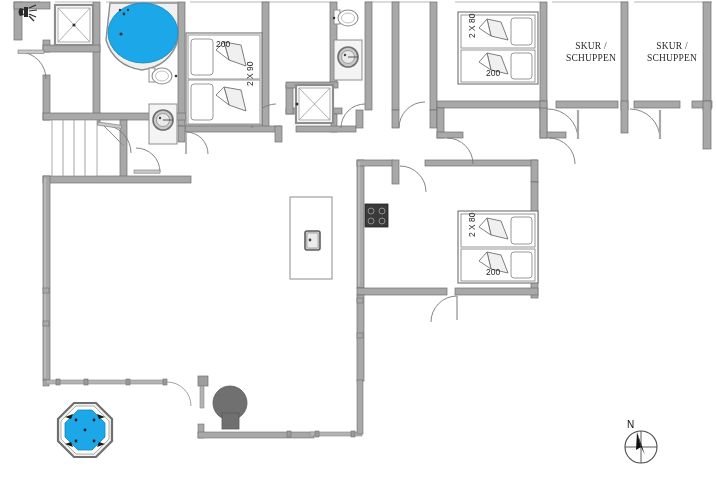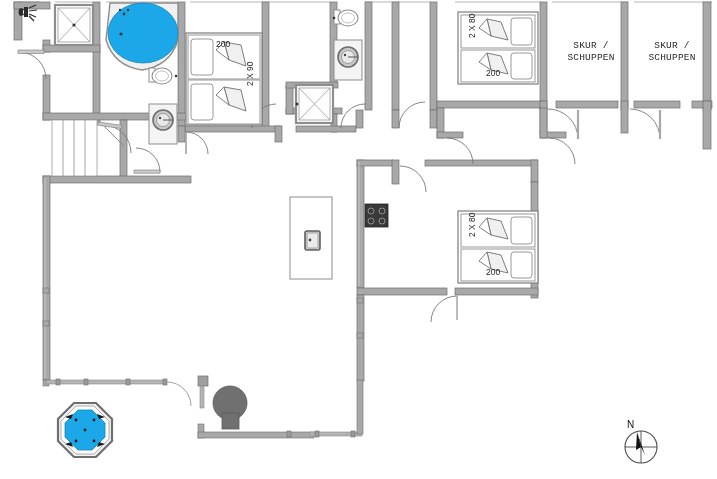--- a/index.html
+++ b/index.html
@@ -19,21 +19,21 @@
   }
   #plan-svg {
     position: absolute;
     left: 0;
     top: 0;
     width: 717px;
     height: 479px;
   }
   .room-label {
     position: absolute;
-    font-family: Liberation Mono, monospace;
+    font-family: Liberation Serif, serif;
     font-size: 9.5px;
     color: #2b2b2b;
     text-align: center;
     line-height: 12px;
     letter-spacing: 0.2px;
     white-space: pre-line;
     pointer-events: none;
   }
   .bed-num {
     position: absolute;

